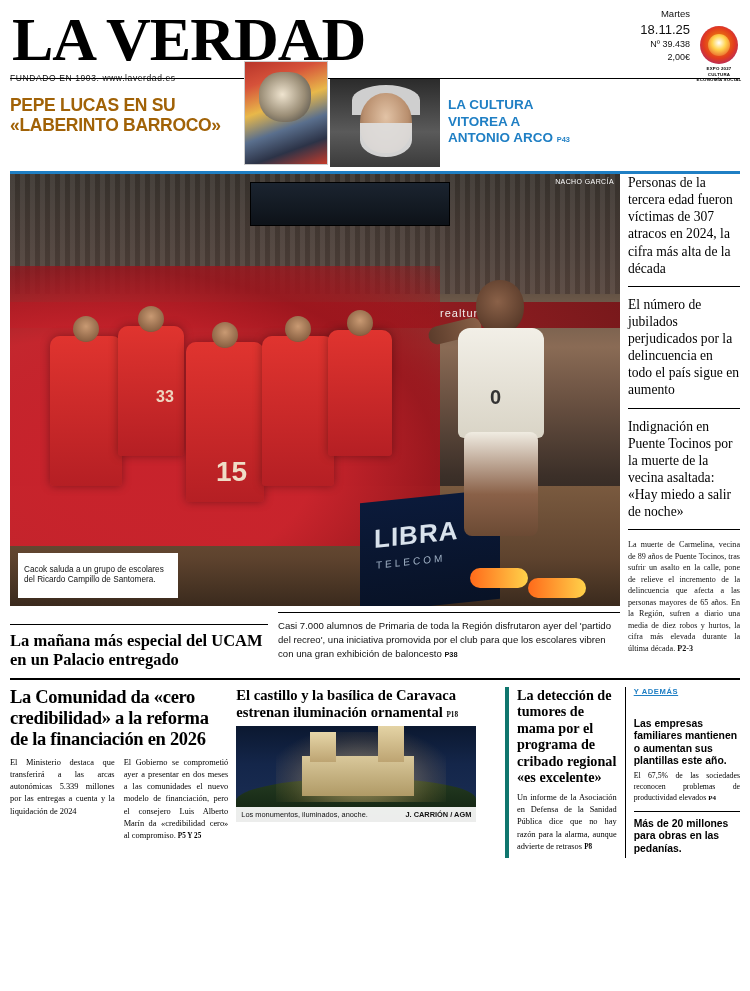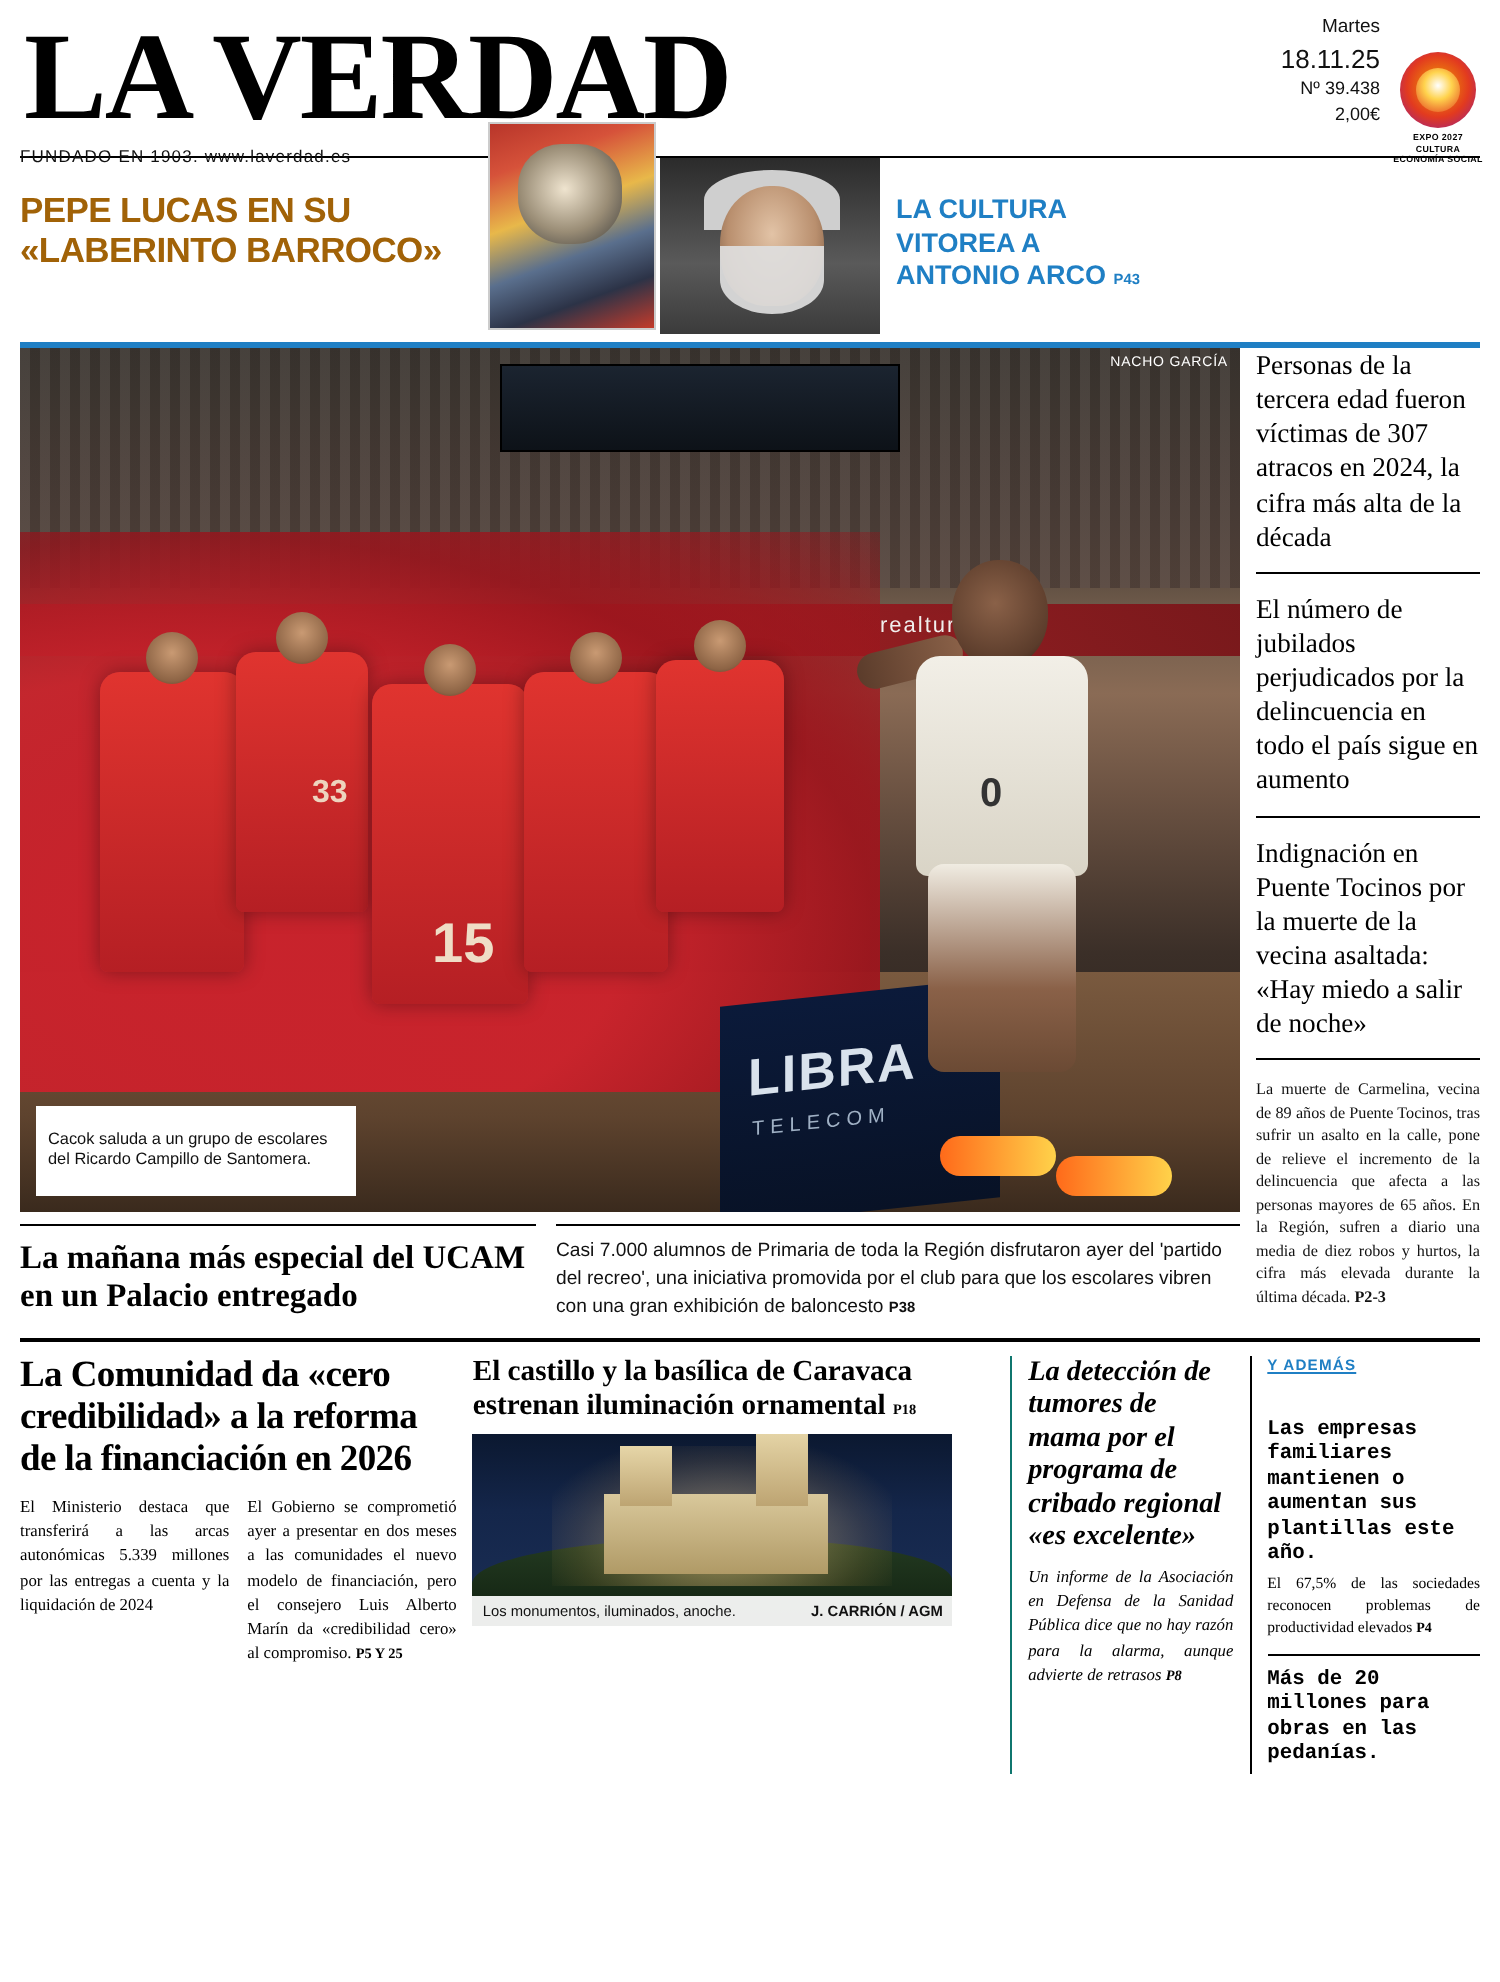--- a/index.html
+++ b/index.html
@@ -283,21 +283,21 @@
     font-size:8.2px; line-height:1.3; width:160px; color:#111;
   }
 
   .photo-sub {
     display:flex; gap:10px; margin-top:6px;
   }
   .photo-sub .left {
     width: 258px;
     font-family:"Liberation Serif", serif; font-weight:bold;
     font-size:16.5px; line-height:1.18;
-    border-top: 1px solid #000; padding-top:6px;
+    border-top: 1px solid #000; padding-top:6px;margin-top:12px;
   }
   .photo-sub .right {
     flex:1;
     font-family:"Liberation Sans", sans-serif;
     font-size:9.6px; line-height:1.46;
     border-top: 1px solid #000; padding-top:6px; color:#111;
   }
   .photo-sub .right .pg { font-weight:bold; font-size:7.4px; }
 
   
@@ -381,31 +381,31 @@
     margin:0 0 6px 0;
     font-family:"Liberation Serif", serif; font-weight:bold;
     font-size:14.2px; line-height:1.16;
   }
   .bcol3 p {
     margin:0;
     font-family:"Liberation Serif", serif;
     font-size:8.4px; line-height:1.46; text-align:justify;
   }
   .bcol3 .pg { font-weight:bold; font-size:7.2px; }
-  .bcol3 { border-left:1px solid #0f766e; padding-left:8px;font-style:italic; }
+  .bcol3 { border-left:4px solid #0f766e; padding-left:8px; }
   .bcol4 { border-left:1px solid #000; padding-left:8px; }
 
   .ademas {
     font-family:"Liberation Sans", sans-serif;
     font-size:7.6px; font-weight:bold; color:#1f7fc4;
     letter-spacing:.6px; margin-bottom:22px;text-decoration:underline;
   }
   .bcol4 h4 {
     margin:0 0 3px 0;
-    font-family:Liberation Mono, monospace; font-weight:bold;
+    font-family:Liberation Sans, sans-serif; font-weight:bold;
     font-size:10.4px; line-height:1.2;
   }
   .bcol4 p {
     margin:0 0 7px 0;
     font-family:"Liberation Serif", serif;
     font-size:7.8px; line-height:1.4; text-align:justify;
   }
   .bcol4 .pg { font-weight:bold; font-size:7px; }
   .bcol4 .divline { border-top:1px solid #000; margin:5px 0 6px 0; }
 </style>

